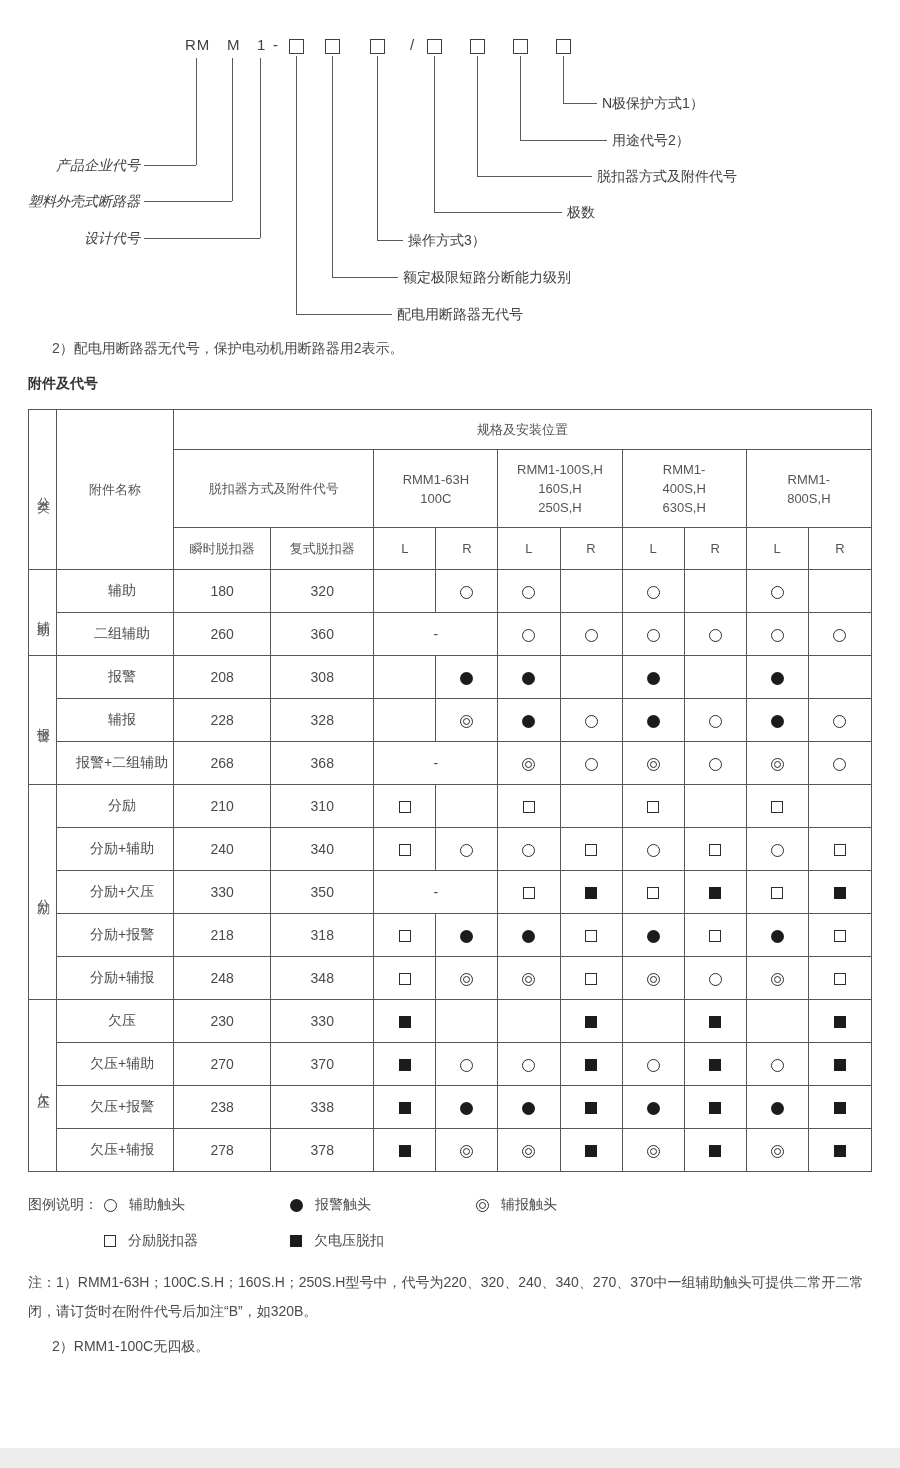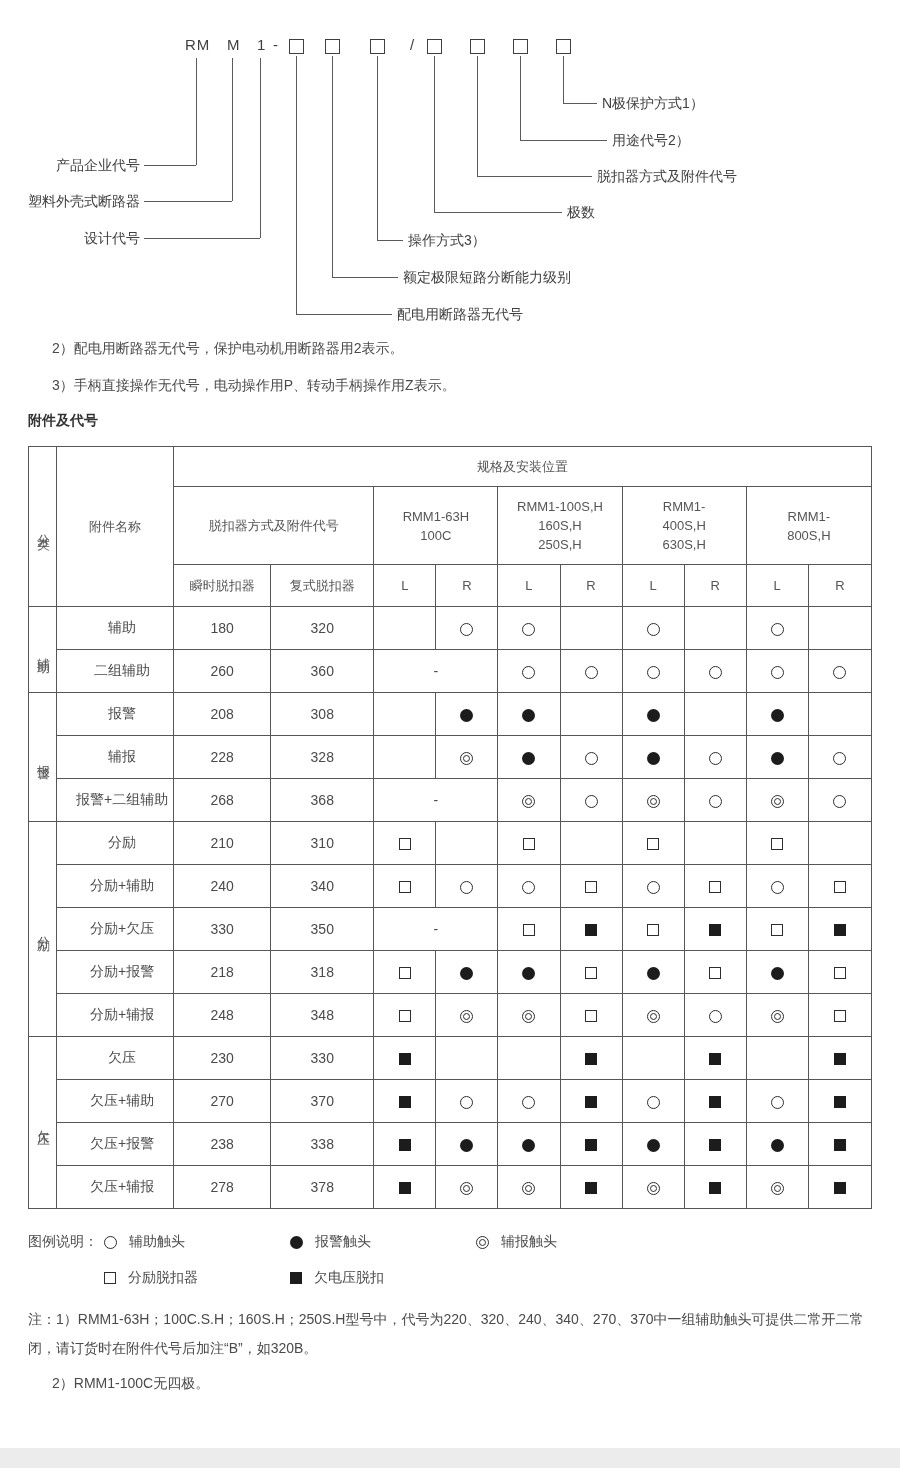--- a/index.html
+++ b/index.html
@@ -9,21 +9,21 @@
     font-family:"Liberation Sans","DejaVu Sans",sans-serif;
     color:#4a4a4a;
   }
   
   .diagram { position:relative; height:330px; }
   .m-part { position:absolute; top:36px; font-size:15px; color:#3f3f3f; letter-spacing:1px; white-space:nowrap; }
   .m-box { position:absolute; top:39px; width:15px; height:15px; border:1px solid #3f3f3f; background:#fff; }
   .vline { position:absolute; width:1px; background:#5a5a5a; }
   .hline { position:absolute; height:1px; background:#5a5a5a; }
   .d-label { position:absolute; font-size:14px; color:#3f3f3f; white-space:nowrap; }
-  .d-label.ra { text-align:left; }
+  .d-label.ra { text-align:left;font-style:italic; }
   
   .notes-top { padding:8px 0 0 28px; font-size:14px; }
   .notes-top p { line-height:20px; margin-bottom:17px; }
   .notes-top p.indent { padding-left:24px; }
   .section-title { margin:8px 0 0 28px; font-size:14px; font-weight:bold; color:#333; }
   
   table.acc { border-collapse:collapse; table-layout:fixed; width:844px; margin:16px 0 0 28px; }
   table.acc th, table.acc td {
     border:1px solid #565656; text-align:center; vertical-align:middle;
     font-weight:normal; color:#4a4a4a;
@@ -108,21 +108,20 @@
   <div class="d-label" style="left:403px;top:269px">额定极限短路分断能力级别</div>
   <div class="d-label" style="left:397px;top:306px">配电用断路器无代号</div>
   <div class="d-label" style="left:602px;top:95px">N极保护方式1）</div>
   <div class="d-label" style="left:612px;top:132px">用途代号2）</div>
   <div class="d-label" style="left:597px;top:168px">脱扣器方式及附件代号</div>
   <div class="d-label" style="left:567px;top:204px">极数</div>
 </div>
 
 <div class="notes-top">
   <p class="indent">2）配电用断路器无代号，保护电动机用断路器用2表示。</p>
-  <p class="indent">3）手柄直接操作无代号，电动操作用P、转动手柄操作用Z表示。</p>
 </div>
 
 <div class="section-title">附件及代号</div>
 
 <table class="acc">
   <colgroup>
     <col style="width:28px">
       <col style="width:117px">
       <col style="width:97px">
       <col style="width:103px">

